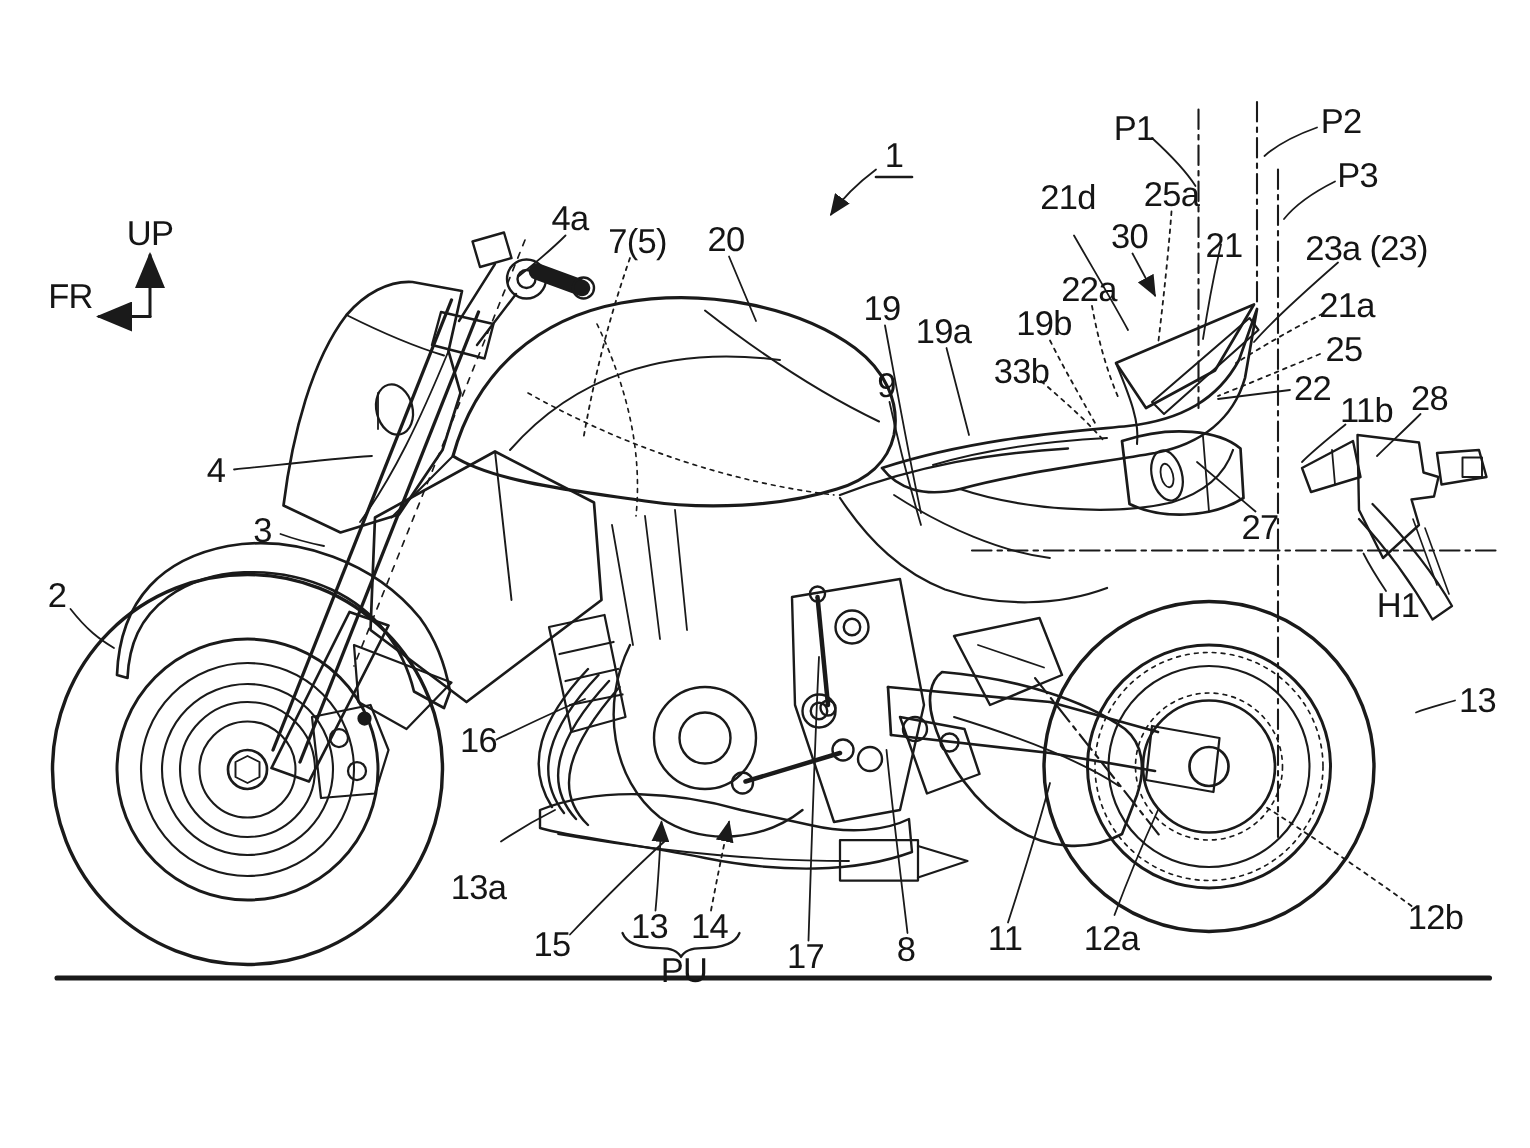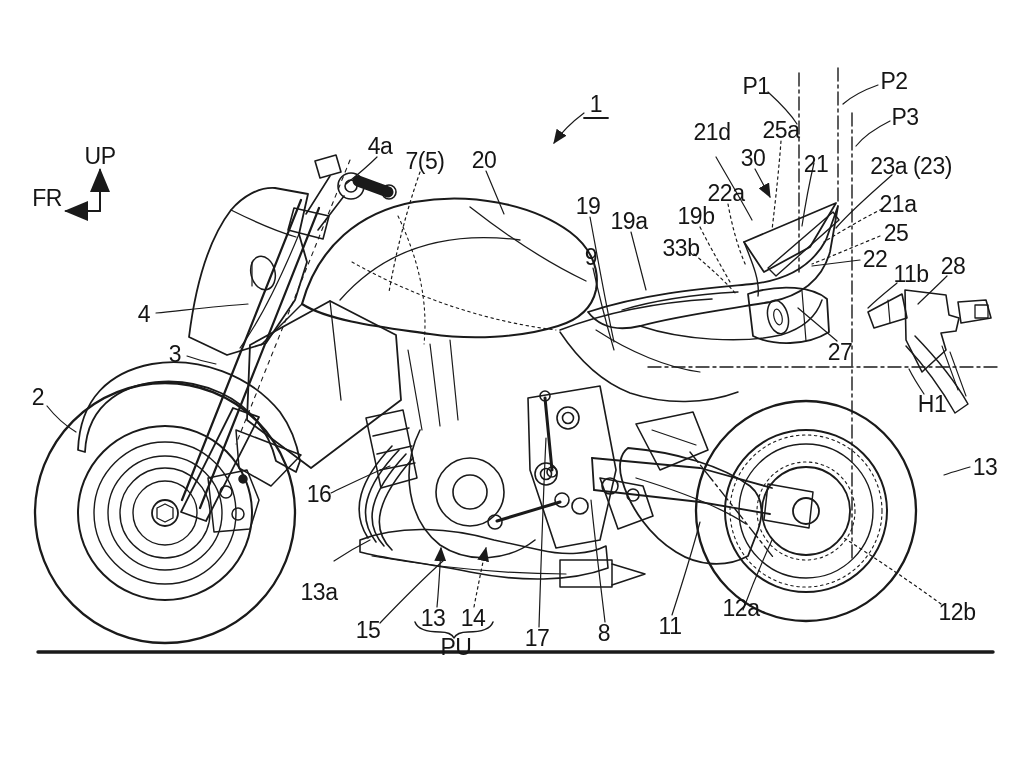--- a/index.html
+++ b/index.html
@@ -293,17 +293,17 @@
 
   <span class="lbl" style="left:319px;top:494px">16</span>
   <span class="lbl" style="left:319px;top:592px">13a</span>
   <span class="lbl" style="left:368px;top:630px">15</span>
   <span class="lbl" style="left:433px;top:618px">13</span>
   <span class="lbl" style="left:473px;top:618px">14</span>
   <span class="lbl" style="left:456px;top:647px">PU</span>
   <span class="lbl" style="left:537px;top:638px">17</span>
   <span class="lbl" style="left:604px;top:633px">8</span>
   <span class="lbl" style="left:670px;top:626px">11</span>
-  <span class="lbl" style="left:741px;top:608px">12a</span>
+  <span class="lbl" style="left:741px;top:626px">12a</span>
   <span class="lbl" style="left:957px;top:612px">12b</span>
   <span class="lbl" style="left:985px;top:467px">13</span>
 
 </div>
 
 </body></html>

